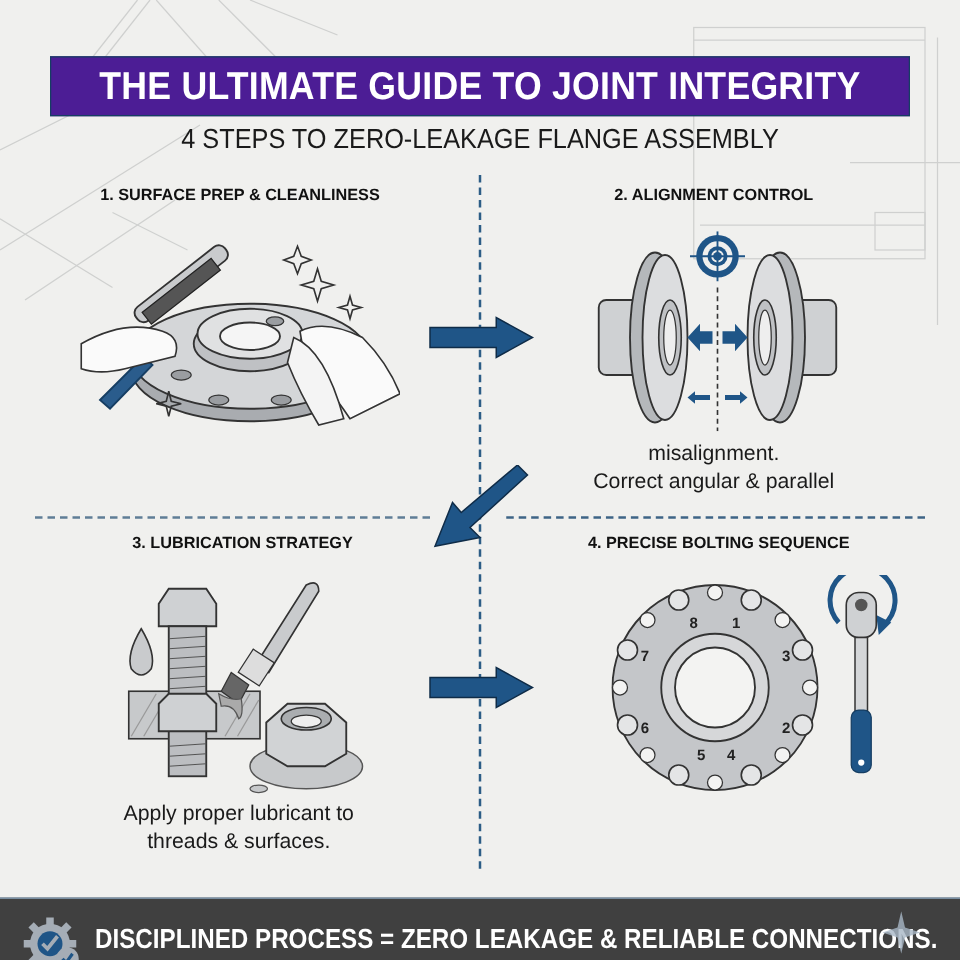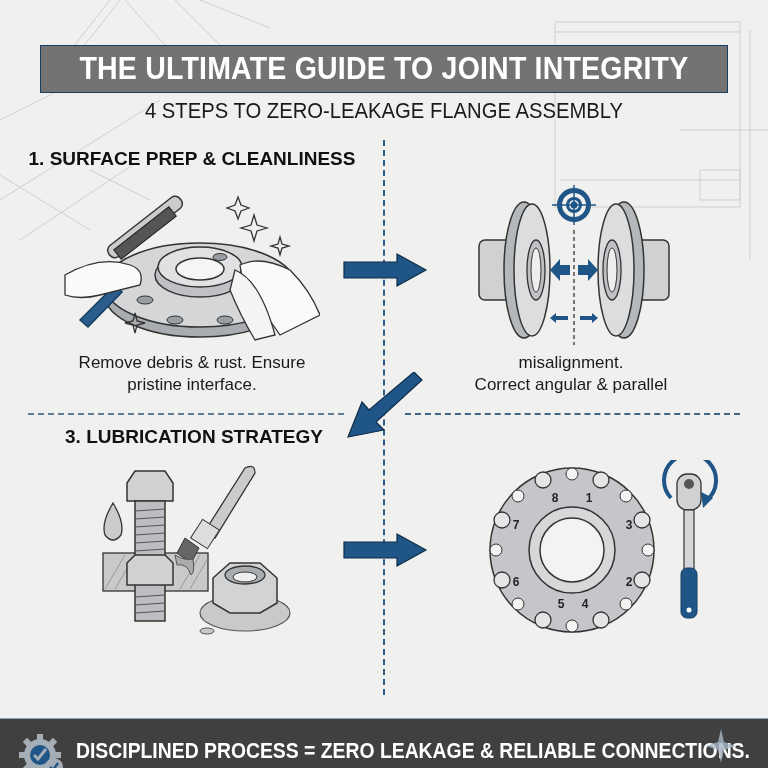--- a/index.html
+++ b/index.html
@@ -6,35 +6,35 @@
   html, body { width: 768px; height: 768px; overflow: hidden; }
   body {
     background: #f0f0ee;
     font-family: "Liberation Sans", "DejaVu Sans", sans-serif;
     position: relative;
     color: #111;
   }
   .bg-sketch { position: absolute; left: 0; top: 0; width: 768px; height: 768px; pointer-events: none; }
   .title-banner {
     position: absolute; left: 40px; top: 45px; width: 688px; height: 48px;
-    background: #737373; border: 1px solid #163e63;
+    background: #4c1d95; border: 1px solid #163e63;
     display: flex; align-items: center; justify-content: center;
   }
   .title-text {
     color: #fff; font-weight: bold; font-size: 31px; letter-spacing: 0.2px;
     transform: scaleX(0.92); white-space: nowrap;
   }
   .subtitle {
     position: absolute; left: 0; top: 98px; width: 768px; text-align: center;
     font-size: 22px; color: #1a1a1a; transform: scaleX(0.92); white-space: nowrap;
   }
   .panel { position: absolute; }
   .panel-title {
     position: absolute; width: 100%; text-align: center;
-    font-weight: bold; font-size: 19px; white-space: nowrap;
+    font-weight: bold; font-size: 13px; white-space: nowrap;
   }
   .panel-caption {
     position: absolute; width: 100%; text-align: center;
     font-size: 17px; line-height: 22px; color: #1a1a1a;
   }
   .illus { position: absolute; }
   .vdivider {
     position: absolute; left: 383px; top: 140px; width: 0; height: 555px;
     border-left: 2px dashed #2c5d86;
   }
@@ -120,27 +120,24 @@
     <path d="M180 70 Q200 60 230 75 Q250 95 260 120 L220 140 Q200 110 185 100 Z" fill="#fafafa" stroke="#333" stroke-width="1.3"></path>
     <path d="M175 75 Q200 85 215 140 L195 145 Q180 120 170 95 Z" fill="#f4f4f4" stroke="#333" stroke-width="1.3"></path>
 
     <g fill="none" stroke="#333" stroke-width="1.3">
       <path d="M178 2 L181 10 L189 13 L181 16 L178 24 L175 16 L167 13 L175 10 Z"></path>
       <path d="M194 20 L197 30 L207 33 L197 36 L194 46 L191 36 L181 33 L191 30 Z"></path>
       <path d="M220 42 L222 49 L229 51 L222 53 L220 60 L218 53 L211 51 L218 49 Z"></path>
       <path d="M75 118 L77 126 L85 128 L77 130 L75 138 L73 130 L65 128 L73 126 Z"></path>
     </g>
   </svg>
-  <div class="panel-caption" style="top:212px;left:0;">
-    <div>Remove debris &amp; rust. Ensure</div>
-    <div>pristine interface.</div>
-  </div>
 </div>
 
 <div class="panel" style="left:384px;top:140px;width:384px;height:270px;">
+  <div class="panel-title" style="top:8px;left:-5px;">2. ALIGNMENT CONTROL</div>
   <svg class="illus" style="left:90px;top:45px;" width="200" height="160" viewBox="0 0 200 160">
 
     <g>
       <circle cx="100" cy="20" r="17" fill="#1f5587"></circle>
       <circle cx="100" cy="20" r="12" fill="#f0f0ee"></circle>
       <circle cx="100" cy="20" r="8" fill="#1f5587"></circle>
       <circle cx="100" cy="20" r="5" fill="#f0f0ee"></circle>
       <circle cx="100" cy="20" r="3.5" fill="#1f5587"></circle>
       <line x1="78" y1="20" x2="122" y2="20" stroke="#1f5587" stroke-width="1.5"></line>
       <line x1="100" y1="0" x2="100" y2="40" stroke="#1f5587" stroke-width="1.5"></line>
@@ -212,23 +209,28 @@
     </g>
 
     <g>
       <ellipse cx="150" cy="150" rx="45" ry="18" fill="#c7c9cb" stroke="#555" stroke-width="1.2"></ellipse>
       <ellipse cx="112" cy="168" rx="7" ry="3" fill="#c7c9cb" stroke="#555"></ellipse>
       <path d="M118 115 L135 100 L165 100 L182 115 L182 140 L165 150 L135 150 L118 140 Z" fill="#d1d3d5" stroke="#333" stroke-width="1.5"></path>
       <ellipse cx="150" cy="112" rx="20" ry="9" fill="#aaadb0" stroke="#333" stroke-width="1.3"></ellipse>
       <ellipse cx="150" cy="114" rx="12" ry="5" fill="#eee" stroke="#333"></ellipse>
     </g>
   </svg>
+  <div class="panel-caption" style="top:222px;left:-1px;">
+    <div>Apply proper lubricant to</div>
+    <div>threads &amp; surfaces.</div>
+  </div>
 </div>
 
 <div class="panel" style="left:384px;top:418px;width:384px;height:280px;">
+  <div class="panel-title" style="top:8px;left:-1px;">4. PRECISE BOLTING SEQUENCE</div>
   <svg class="illus" style="left:105px;top:42px;" width="230" height="180" viewBox="0 0 230 180">
     <g>
       <circle cx="83" cy="90" r="82" fill="#c4c6c9" stroke="#333" stroke-width="1.5"></circle>
       <circle cx="83" cy="90" r="43" fill="#d6d7d9" stroke="#333" stroke-width="1.5"></circle>
       <circle cx="83" cy="90" r="32" fill="#f3f3f2" stroke="#333" stroke-width="1.5"></circle>
 
       <g fill="#f3f3f2" stroke="#333" stroke-width="1">
         <circle cx="83" cy="14" r="6"></circle>
           <circle cx="137" cy="36" r="6"></circle>
           <circle cx="159" cy="90" r="6"></circle>

